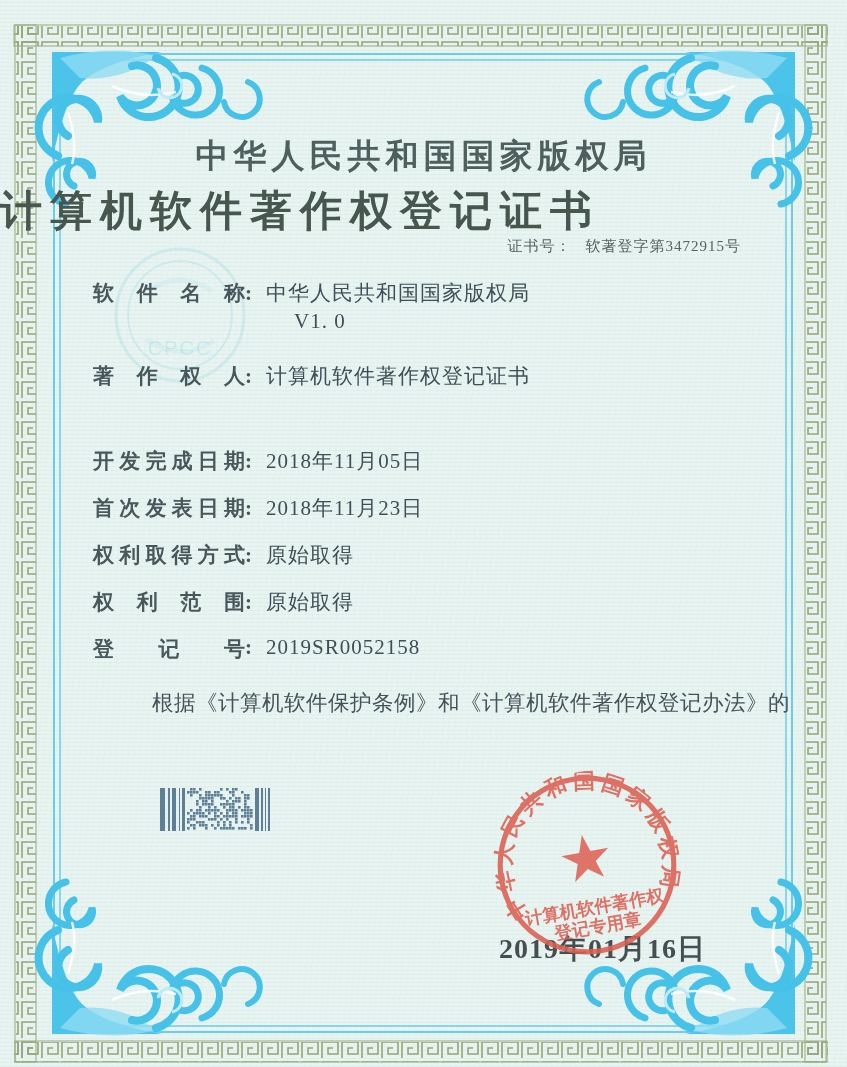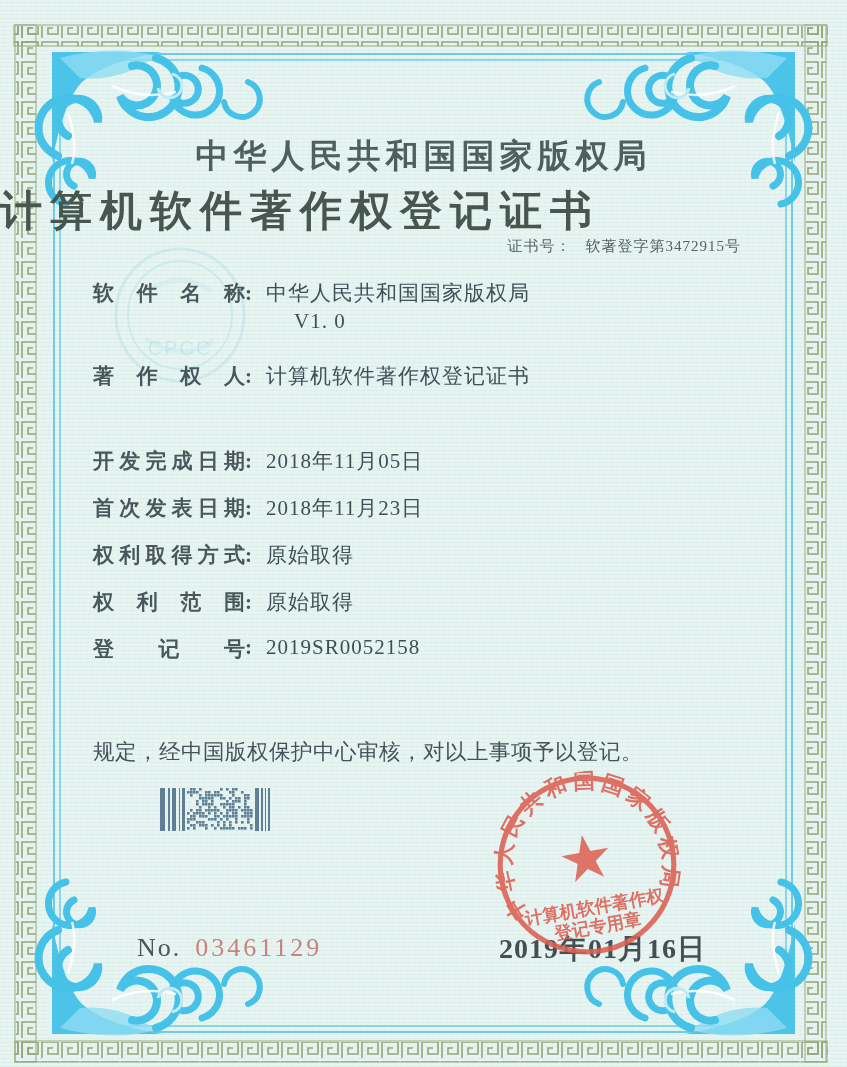--- a/index.html
+++ b/index.html
@@ -164,21 +164,21 @@
       </span><span class="field-colon">:</span><span class="field-value">原始取得</span>
   </div>
   <div class="field-row" style="top:635px">
     <span class="field-label js-justify">
         <span>登</span>
         <span>记</span>
         <span>号</span>
       </span><span class="field-colon">:</span><span class="field-value">2019SR0052158</span>
   </div>
 
-  <div class="abs statement" style="left:93px; top:737px;">规定，经中国版权保护中心审核，对以上事项予以登记。</div>
+  <div class="abs statement" style="left:152px; top:688px;">根据《计算机软件保护条例》和《计算机软件著作权登记办法》的</div>
 
   <svg class="abs" id="barcode" width="126" height="46" viewBox="0 0 126 46" style="left:160px; top:787px;">
       <rect x="0" y="1" w="5" width="5" height="43" fill="#5e7f95"></rect>
       <rect x="8" y="1" w="2" width="2" height="43" fill="#5e7f95"></rect>
       <rect x="12" y="1" w="4" width="4" height="43" fill="#5e7f95"></rect>
       <rect x="19" y="1" w="1" width="1" height="43" fill="#5e7f95"></rect>
       <rect x="22" y="1" w="3" width="3" height="43" fill="#5e7f95"></rect>
       <rect x="27" y="4" w="2.6" width="2.6" height="2.6" fill="#5e7f95"></rect>
       <rect x="27" y="25" w="2.6" width="2.6" height="2.6" fill="#5e7f95"></rect>
       <rect x="27" y="31" w="2.6" width="2.6" height="2.6" fill="#5e7f95"></rect>
@@ -337,23 +337,20 @@
       <rect x="90" y="25" w="2.6" width="2.6" height="2.6" fill="#5e7f95"></rect>
       <rect x="90" y="28" w="2.6" width="2.6" height="2.6" fill="#5e7f95"></rect>
       <rect x="90" y="37" w="2.6" width="2.6" height="2.6" fill="#5e7f95"></rect>
       <rect x="90" y="40" w="2.6" width="2.6" height="2.6" fill="#5e7f95"></rect>
       <rect x="95" y="1" w="4" width="4" height="43" fill="#5e7f95"></rect>
       <rect x="101" y="1" w="2" width="2" height="43" fill="#5e7f95"></rect>
       <rect x="105" y="1" w="1" width="1" height="43" fill="#5e7f95"></rect>
       <rect x="108" y="1" w="2" width="2" height="43" fill="#5e7f95"></rect>
     </svg>
 
-  <div class="abs serial">
-    <span class="prefix">No.</span><span class="number">03461129</span>
-  </div>
 
   <div class="abs issue-date">2019年01月16日</div>
 
   <svg class="abs seal" width="186" height="186" viewBox="0 0 180 180">
     <circle cx="90" cy="90" r="84" fill="none" stroke="#dd5f52" stroke-width="5"></circle>
     <defs>
       <path id="sealArc" d="M 26 127 A 74 74 0 1 1 154 127" fill="none"></path>
     </defs>
     <text font-size="21" fill="#dd5f52" font-weight="700" font-family="Liberation Serif, serif">
       <textPath href="#sealArc" startOffset="0" textLength="305">中华人民共和国国家版权局</textPath>

